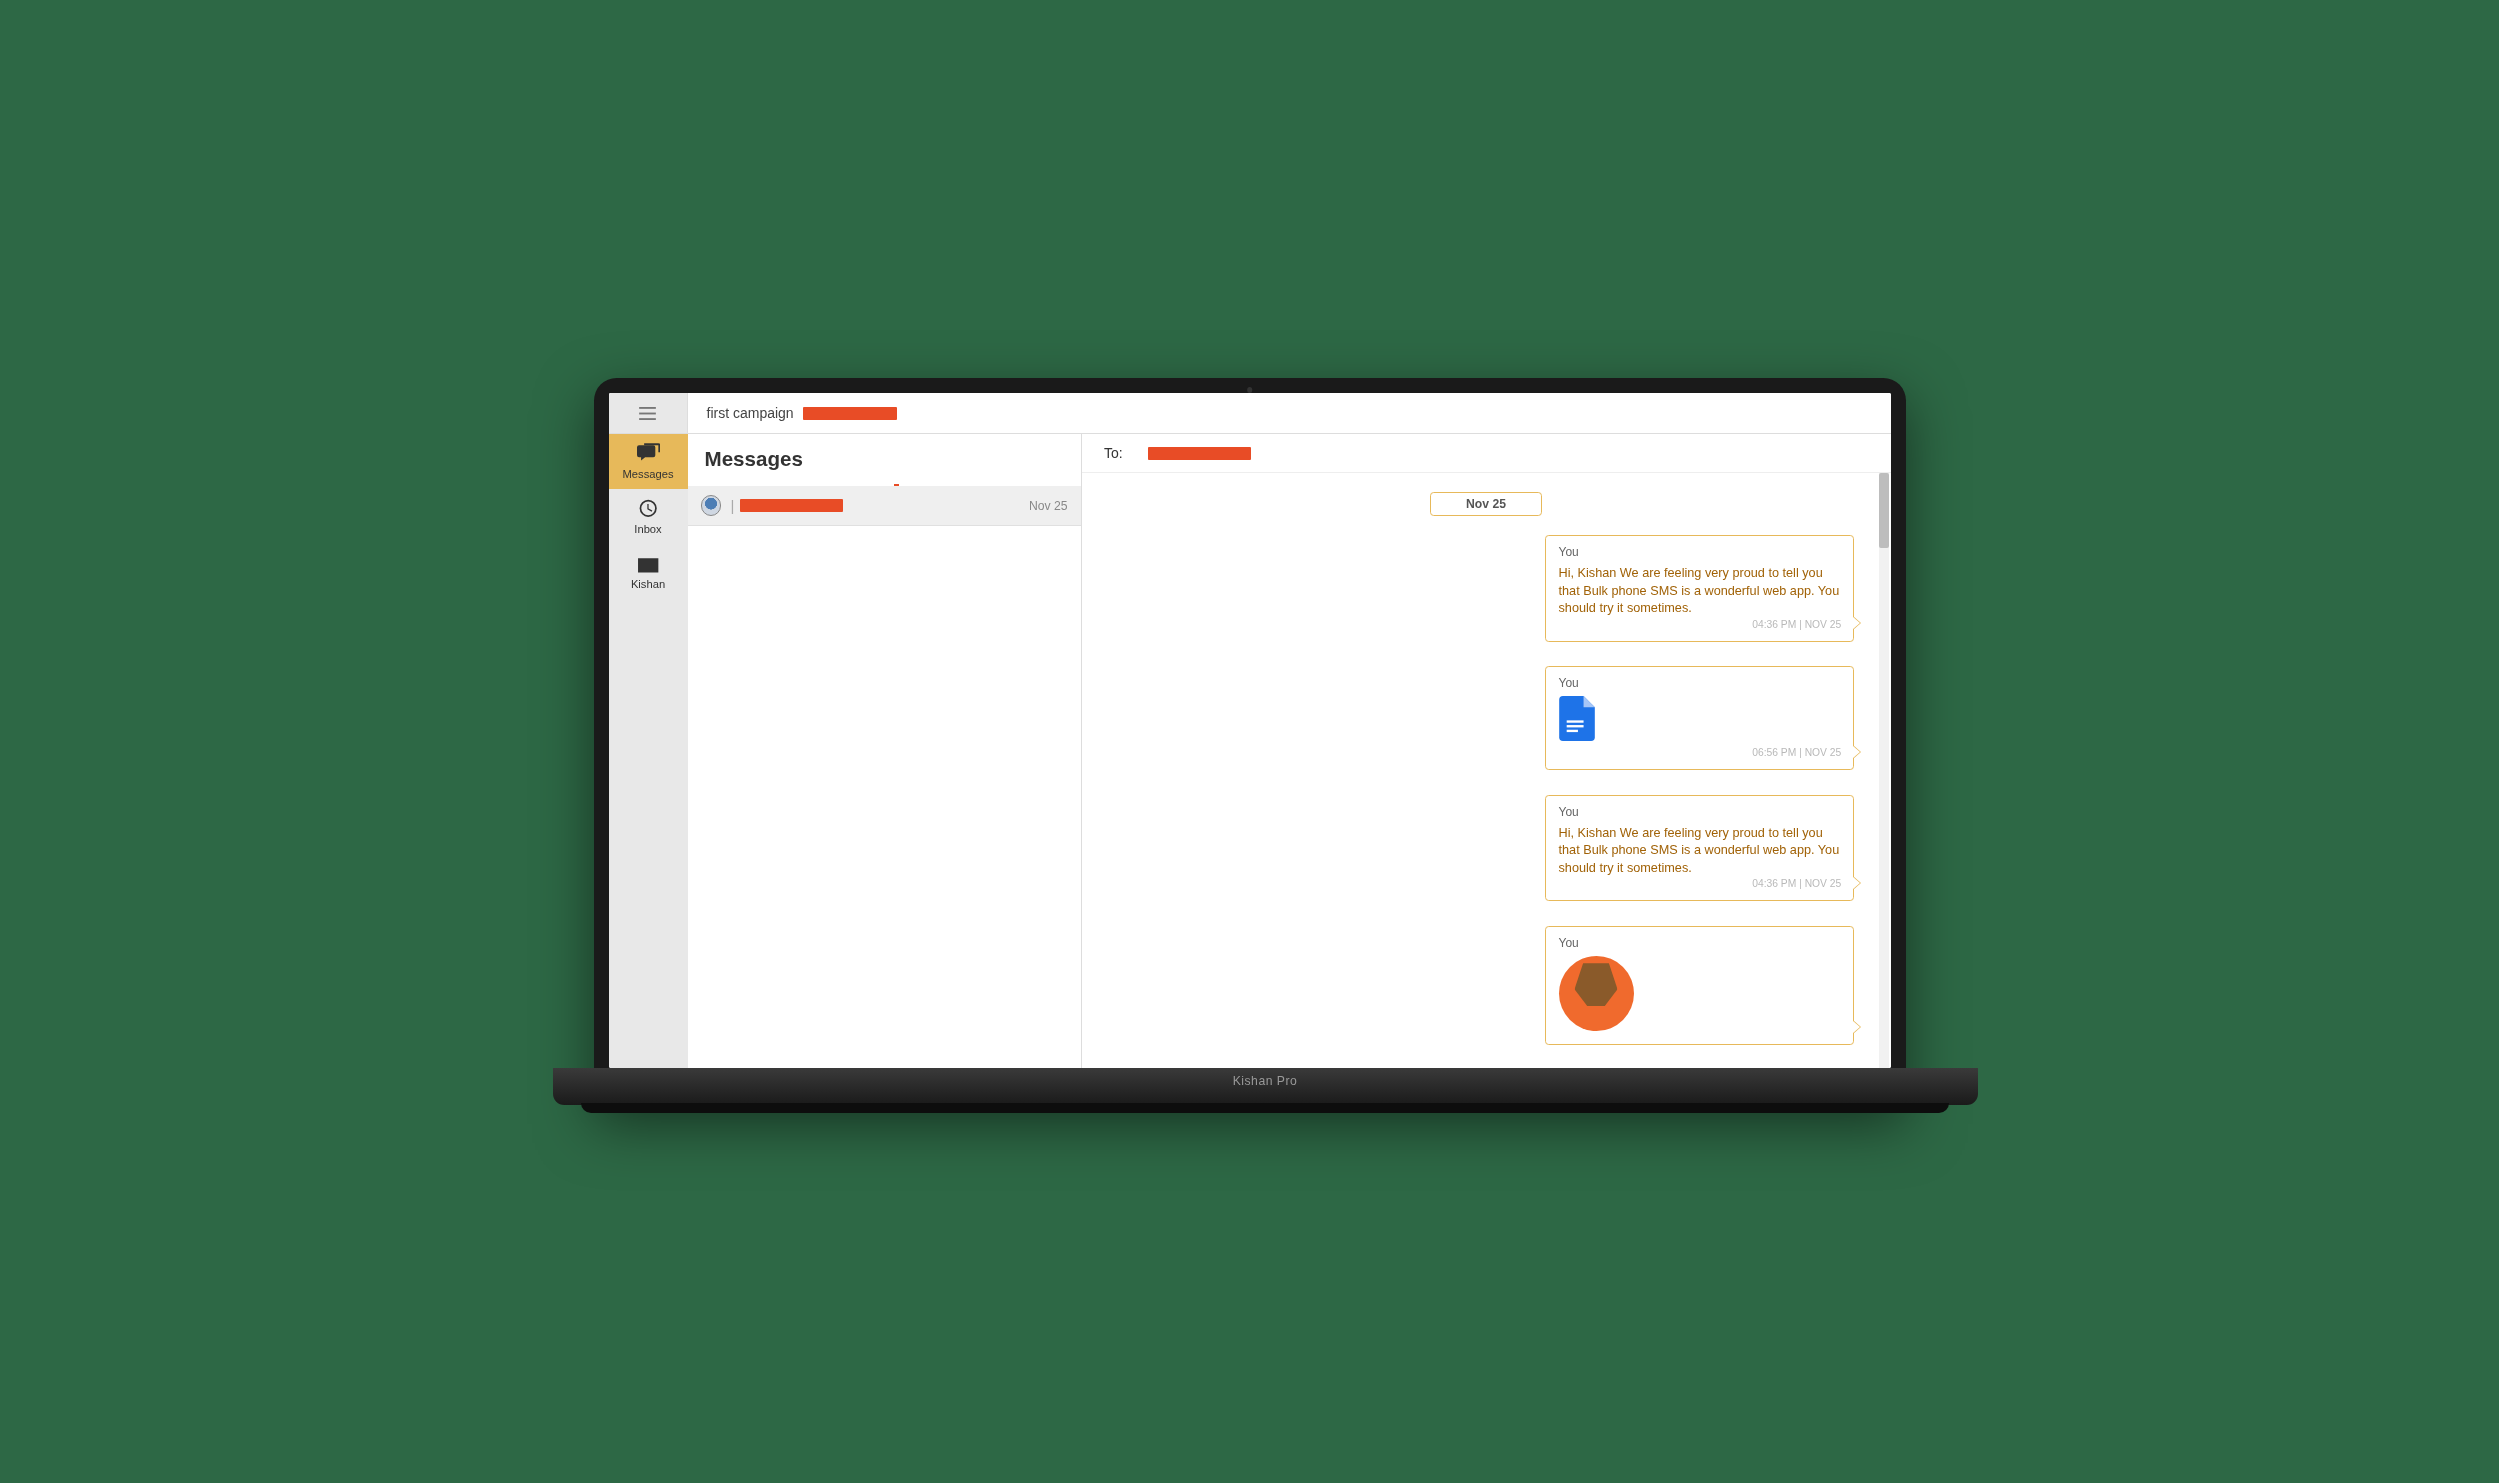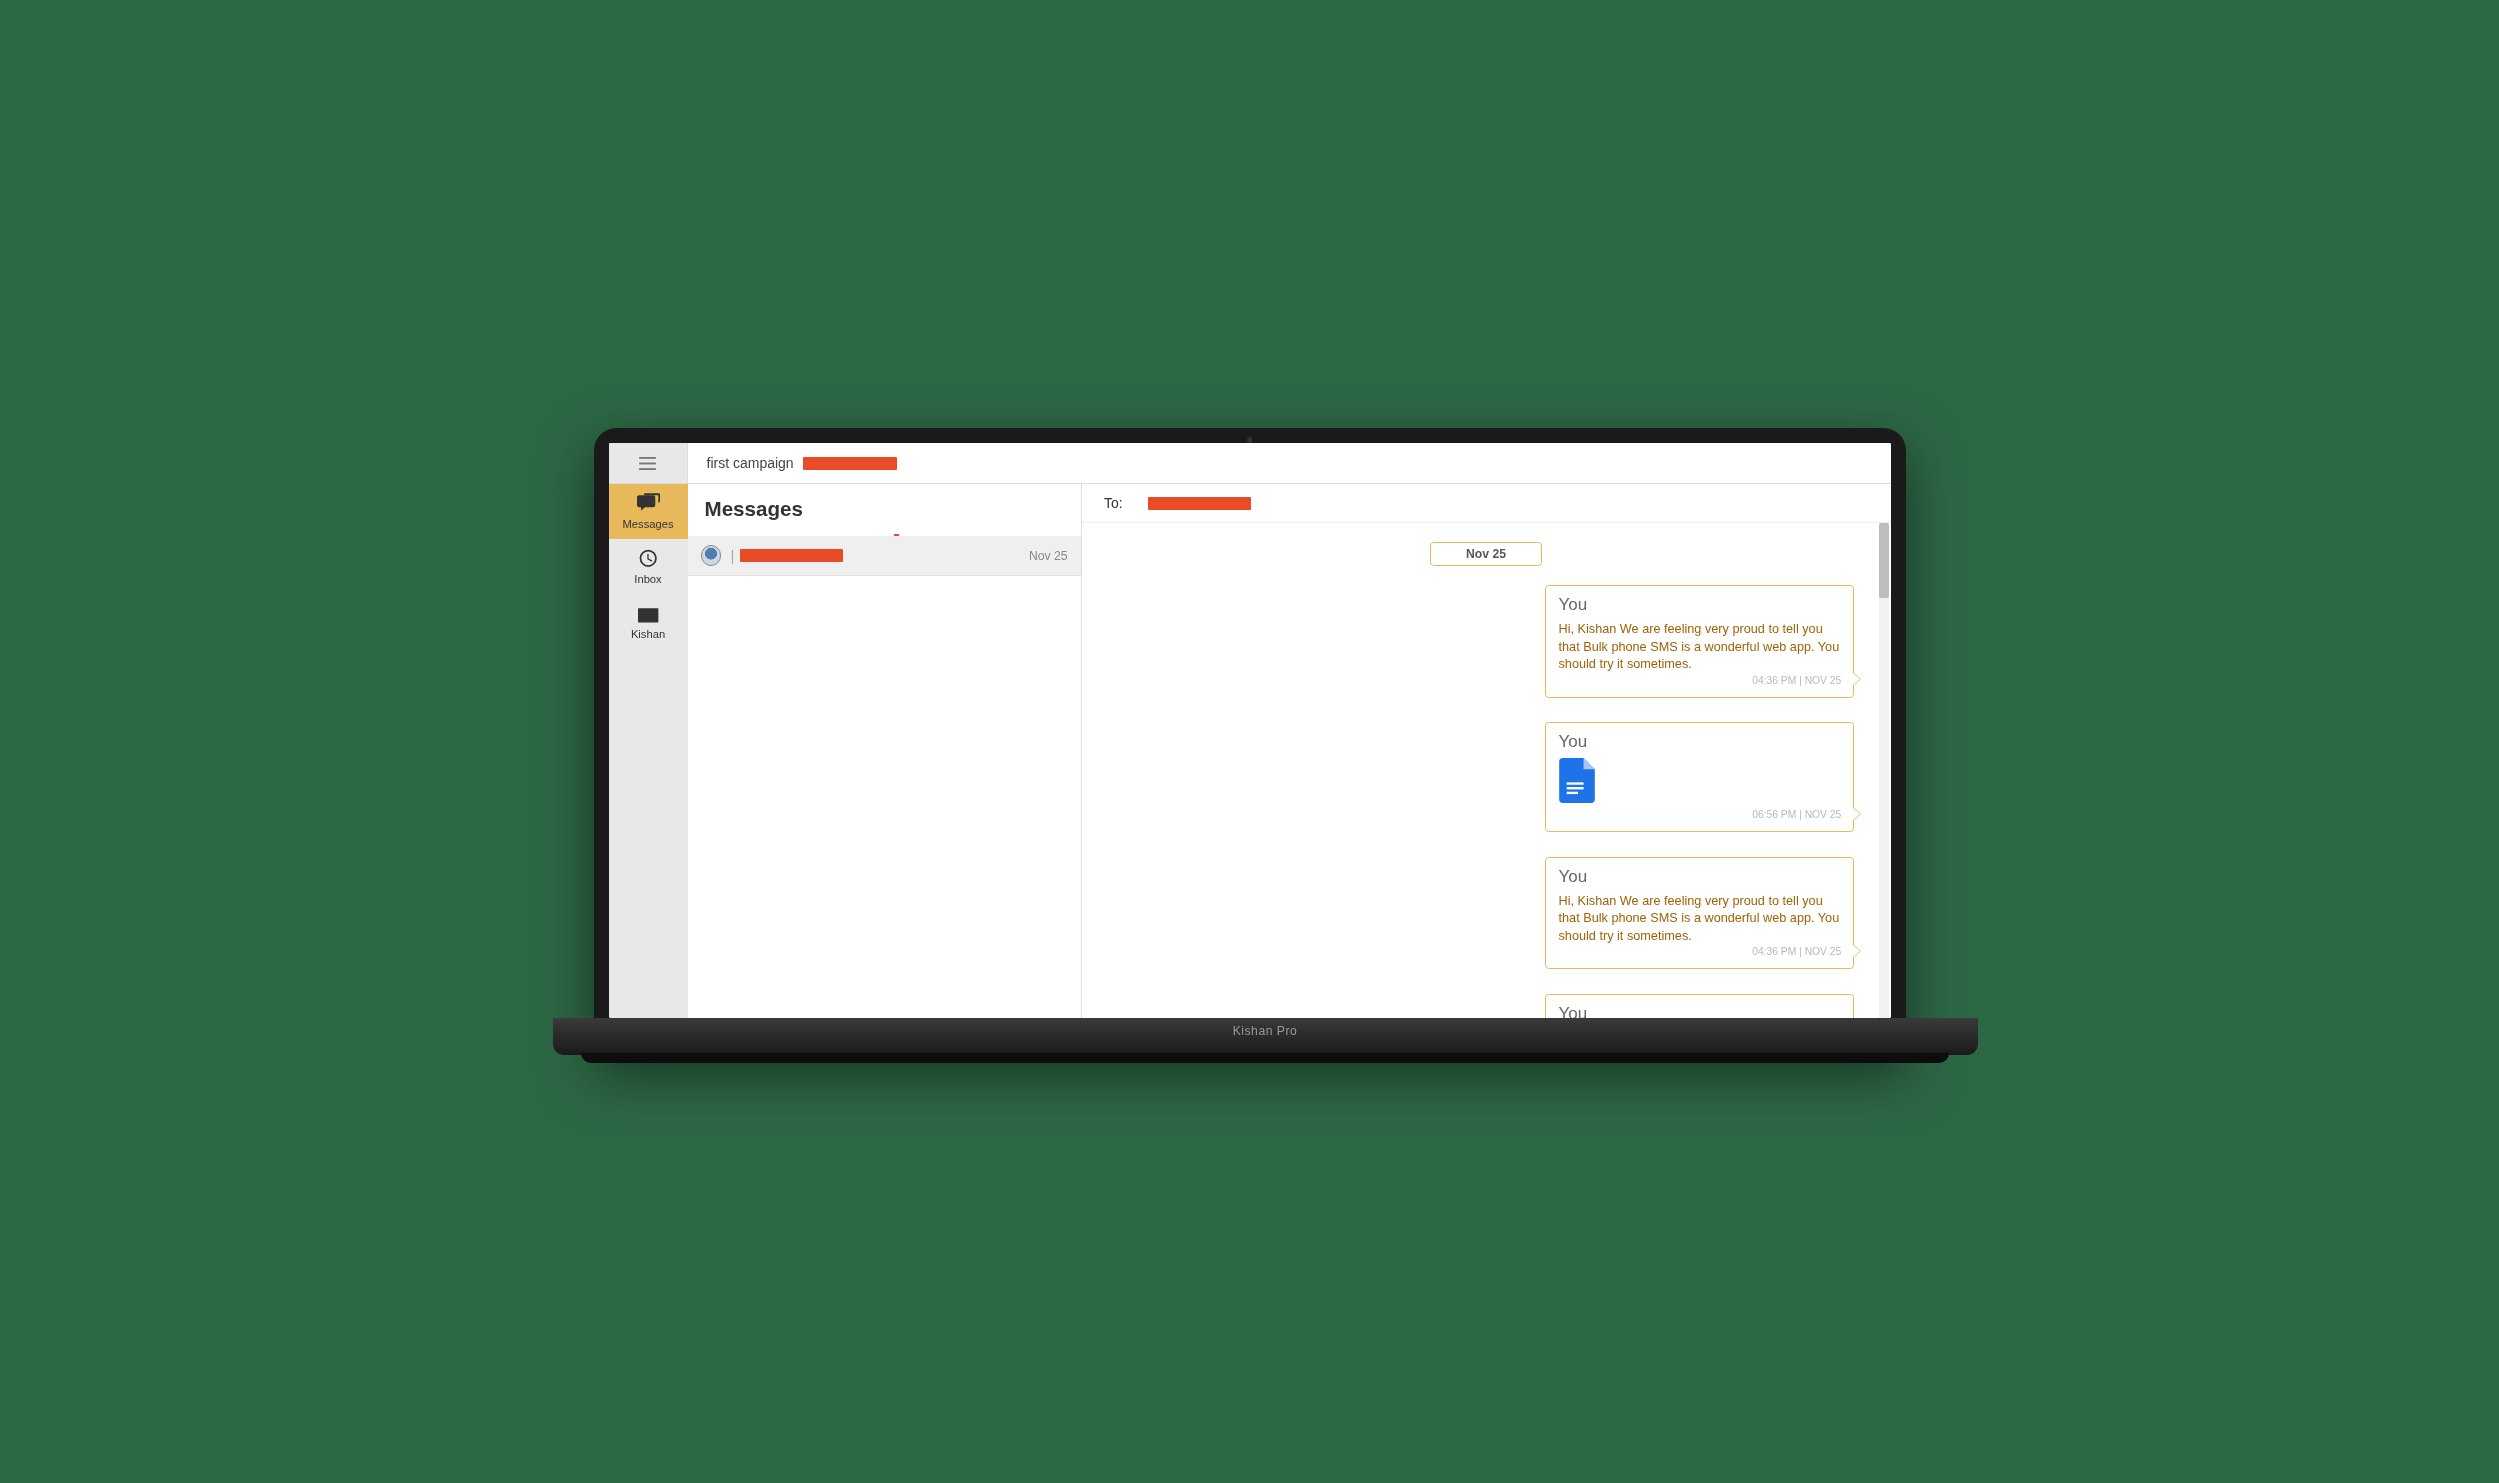--- a/index.html
+++ b/index.html
@@ -25,21 +25,21 @@
     top: 9.4px;
     left: 50%;
     transform: translateX(-50%);
     width: 5.6px;
     height: 5.6px;
     border-radius: 50%;
     background: #333;
   }
   .screen {
     background: #fff;
-    height: 575px;
+    height: 675px;
     display: flex;
     flex-direction: column;
     overflow: hidden;
     border-radius: 1.9px;
   }
   .laptop-base {
     width: 1425px;
     margin-left: -56px;
     height: 37px;
     background: linear-gradient(#3a3a3a, #1a1a1a);
@@ -243,21 +243,21 @@
   .bubble::before{
     content:"";
     position:absolute;
     right:-8.4px;
     bottom:10.3px;
     width:0;height:0;
     border-top:7.5px solid transparent;
     border-bottom:7.5px solid transparent;
     border-left:8.4px solid #e7b95a;
   }
-  .bubble .sender { font-size:17px; color:#666; margin-bottom:5.6px; }
+  .bubble .sender { font-size:12px; color:#666; margin-bottom:5.6px; }
   .bubble .body { font-size:12.7px; color:#a16207; line-height:1.4; }
   .bubble .ts {
     position:absolute;
     right:11.2px;
     bottom:11px;
     font-size:10.3px;
     color:#b9b9b9;
   }
   .doc-icon svg { width:36px; height:45px; }
   .avatar-img {

